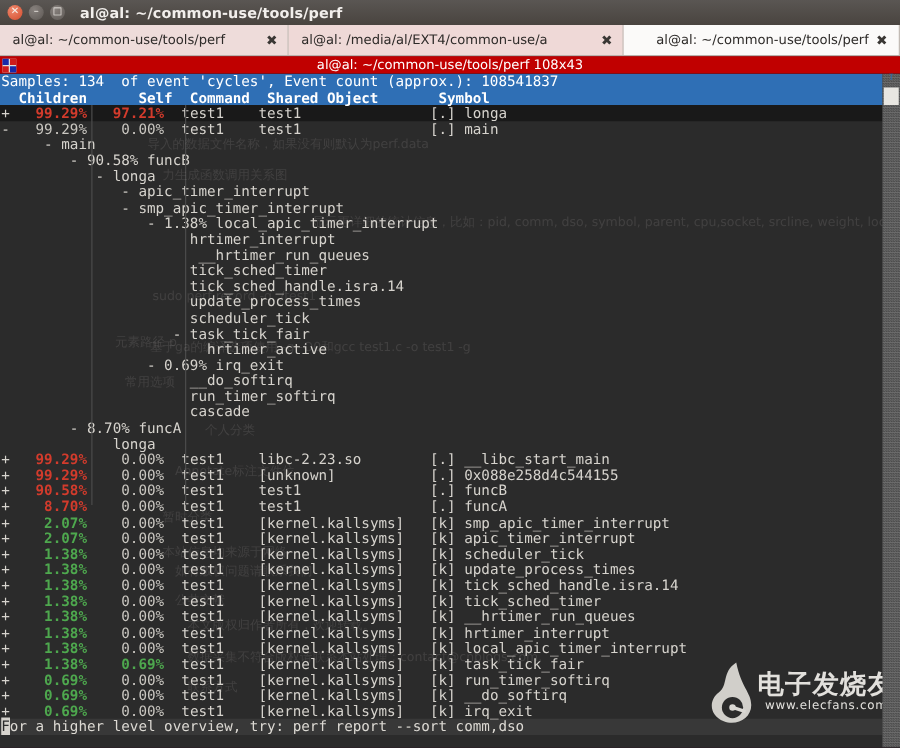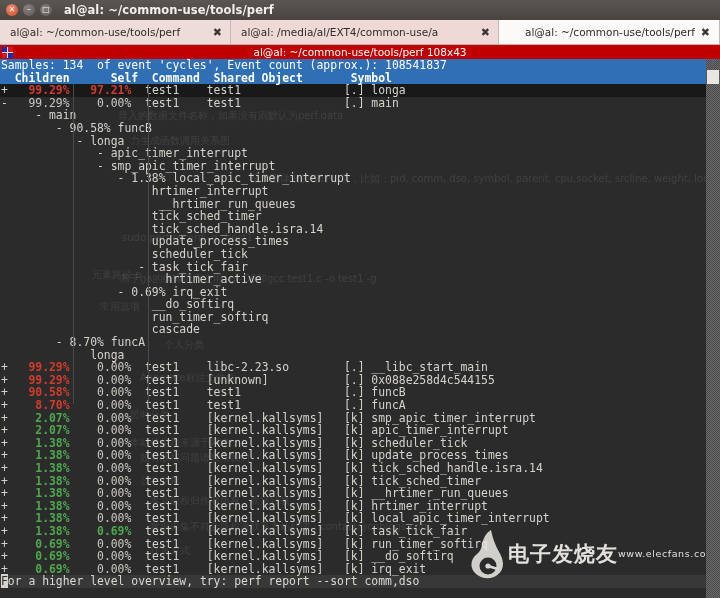--- a/index.html
+++ b/index.html
@@ -72,21 +72,21 @@
           display:flex;align-items:center;justify-content:center;
           font-family:"DejaVu Sans",sans-serif;font-size:9px;color:#2f6fb5;}
 
   
   .wm{position:absolute;color:rgba(215,212,206,.13);font-family:"DejaVu Sans",sans-serif;
       font-size:10px;white-space:nowrap;pointer-events:none;}
   .wmlogo{position:absolute;right:4px;bottom:18px;display:flex;align-items:center;
           pointer-events:none;opacity:.92;}
   .wmlogo .flame{width:46px;height:52px;position:relative;}
   .wmlogo .flame svg{display:block;}
-  .wmlogo .txt{display:flex;flex-direction:row;align-items:center;margin-left:1px;}
+  .wmlogo .txt{display:flex;flex-direction:column;align-items:center;margin-left:1px;}
   .wmlogo .cn{font-family:"DejaVu Sans",sans-serif;font-size:21px;font-weight:bold;color:#f2f0ec;
               letter-spacing:1px;line-height:23px;}
   .wmlogo .en{font-family:"DejaVu Sans",sans-serif;font-size:9.5px;color:#f2f0ec;letter-spacing:.6px;}
 </style>
 </head>
 <body>
 
 <div class="window">
 
   <div class="titlebar">

